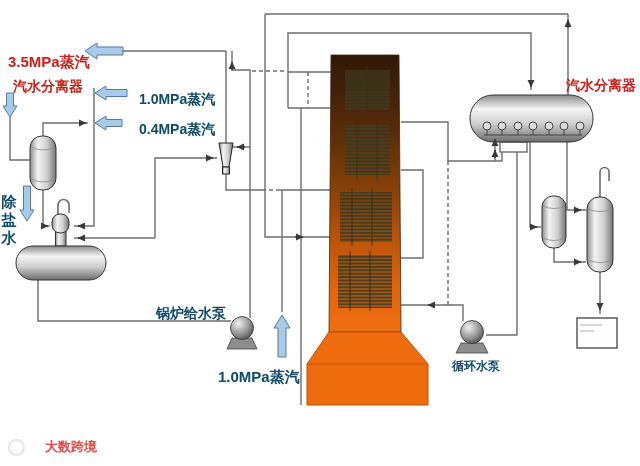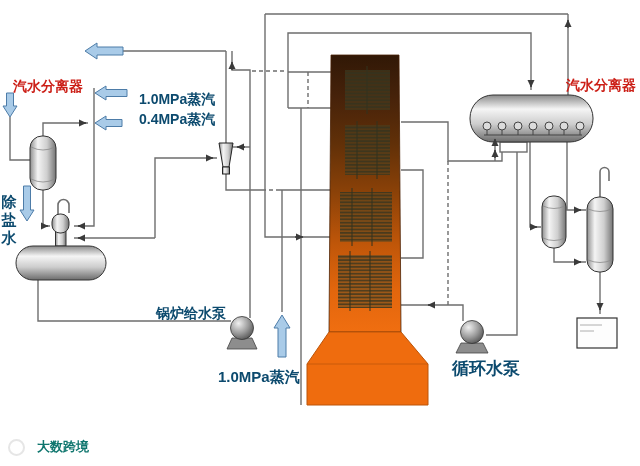--- a/index.html
+++ b/index.html
@@ -5,31 +5,31 @@
   html,body{margin:0;padding:0;background:#fff;}
   .stage{position:relative;width:640px;height:466px;background:#ffffff;overflow:hidden;
          font-family:"Liberation Sans",sans-serif;}
   .stage svg{position:absolute;left:0;top:0;}
   .lbl{position:absolute;font-weight:bold;white-space:nowrap;line-height:1;}
   .red{color:#cc1f17;}
   .blue{color:#0c4a6e;}
   .lbl-35{left:8px;top:54px;font-size:15px;}
   .lbl-cond{left:13px;top:79px;font-size:14px;}
   .lbl-10t{left:139px;top:92px;font-size:14px;}
-  .lbl-04{left:139px;top:112px;font-size:14px;}
+  .lbl-04{left:139px;top:122px;font-size:14px;}
   .lbl-demin{left:2px;top:182px;font-size:15px;writing-mode:vertical-rl;letter-spacing:18px;}
   .lbl-bfw{left:156px;top:306px;font-size:14px;}
   .lbl-10b{left:218px;top:369px;font-size:15px;}
   .lbl-sep{left:566px;top:78px;font-size:14px;}
-  .lbl-circ{left:452px;top:360px;font-size:17px;}
+  .lbl-circ{left:452px;top:360px;font-size:12px;}
   .title{position:absolute;left:165px;top:432px;width:360px;text-align:center;
          font-family:"DejaVu Serif",serif;font-weight:bold;font-size:24px;
          letter-spacing:5px;color:#111;}
-  .watermark{position:absolute;left:8px;top:438px;display:flex;align-items:center;gap:12px;
-             color:#0f766e;font-size:13px;font-weight:bold;}
+  .watermark{position:absolute;left:8px;top:438px;display:flex;align-items:center;gap:20px;
+             color:#ef4444;font-size:13px;font-weight:bold;}
   .wm-ico{display:inline-block;width:13px;height:13px;border:2px solid #e6e6e6;border-radius:50%;}
 </style>
 </head>
 <body>
 
 <div class="stage">
 
 <svg width="640" height="466" viewBox="0 0 640 466">
   <defs>
     <marker id="ah" viewBox="0 0 8 8" markerWidth="8" markerHeight="8" refX="7" refY="4" orient="auto" markerUnits="userSpaceOnUse">
@@ -206,20 +206,21 @@
   <g fill="#a9cbe8" stroke="#4d7ca8" stroke-width="1">
     <polygon points="85,51 97,43 97,47 123,47 123,55 97,55 97,59"></polygon>
     <polygon points="95,93 106,86 106,89.5 127,89.5 127,96.5 106,96.5 106,100"></polygon>
     <polygon points="95,123 106,116 106,119.5 122,119.5 122,126.5 106,126.5 106,130"></polygon>
     <polygon points="10,117 3,106 6.5,106 6.5,93 13.5,93 13.5,106 17,106"></polygon>
     <polygon points="27,221 20,210 23.5,210 23.5,186 30.5,186 30.5,210 34,210"></polygon>
     <polygon points="282,315 274,328 278,328 278,357 286,357 286,328 290,328"></polygon>
   </g>
 </svg>
 
+<span class="lbl red lbl-35">3.5MPa蒸汽</span>
 <span class="lbl red lbl-cond">汽水分离器</span>
 <span class="lbl blue lbl-10t">1.0MPa蒸汽</span>
 <span class="lbl blue lbl-04">0.4MPa蒸汽</span>
 <span class="lbl blue lbl-demin">除盐水</span>
 <span class="lbl blue lbl-bfw">锅炉给水泵</span>
 <span class="lbl blue lbl-10b">1.0MPa蒸汽</span>
 <span class="lbl red lbl-sep">汽水分离器</span>
 <span class="lbl blue lbl-circ">循环水泵</span>
 
 

